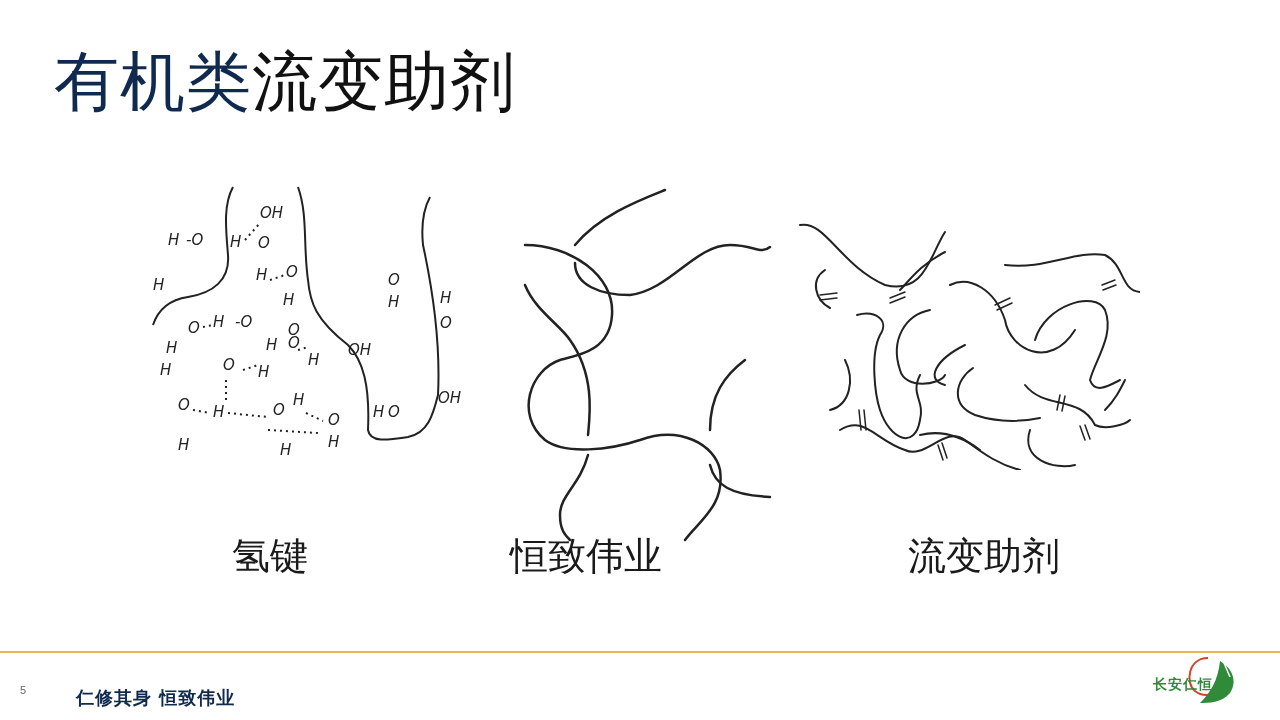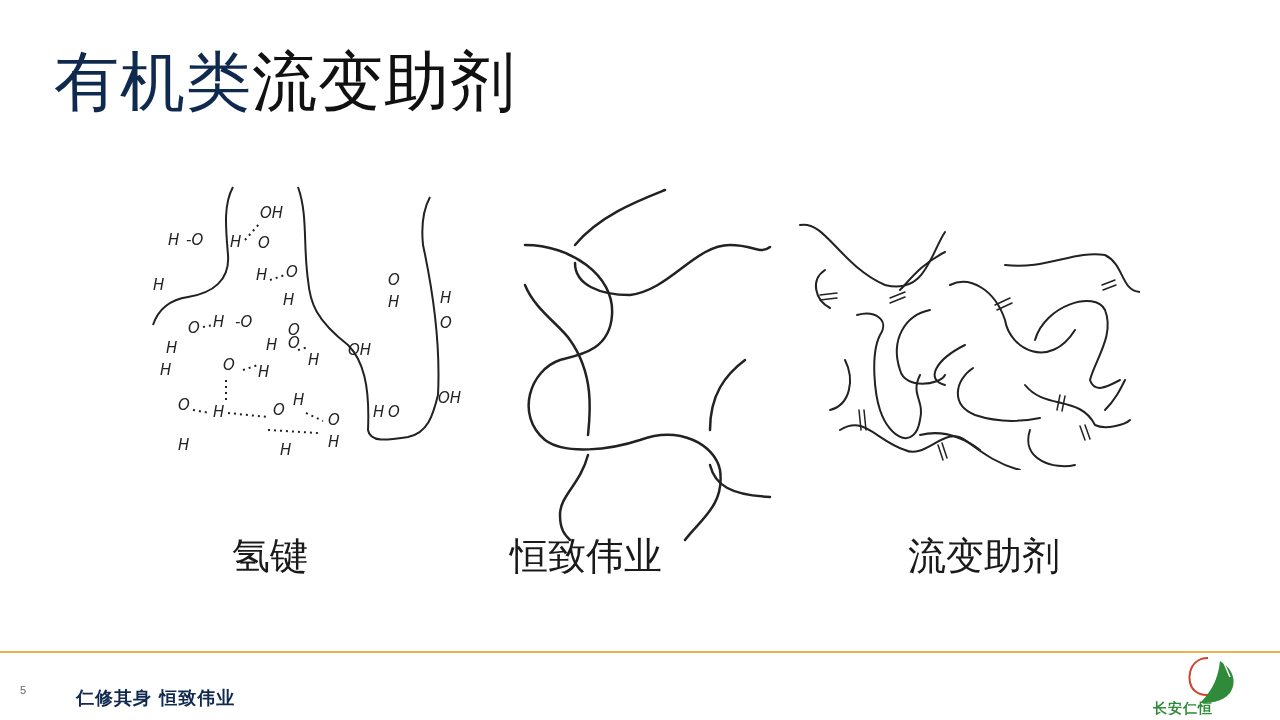--- a/index.html
+++ b/index.html
@@ -7,21 +7,21 @@
     .title { position: absolute; left: 54px; top: 46px; font-size: 65px; line-height: 72px; letter-spacing: 1px; white-space: nowrap; }
     .title .part1 { color: #0f2a4e; }
     .title .part2 { color: #111111; }
     .figure { position: absolute; }
     .figure svg { width: 100%; height: 100%; display: block; }
     .caption { position: absolute; top: 530px; font-size: 38px; line-height: 52px; color: #1a1a1a; white-space: nowrap; }
     .footer-line { position: absolute; left: 0; top: 651px; width: 1280px; height: 2px; background: #e9b44c; }
     .page-num { position: absolute; left: 20px; top: 684px; font-size: 11px; color: #666; font-family: "Liberation Sans", sans-serif; }
     .slogan { position: absolute; left: 76px; top: 686px; font-size: 18px; color: #0f2a4e; font-family: "DejaVu Serif", serif; font-weight: bold; letter-spacing: 1px; white-space: nowrap; }
     .logo { position: absolute; left: 1160px; top: 653px; width: 100px; height: 66px; }
-    .logo-text { position: absolute; left: 1153px; top: 700px; width: 80px; font-size: 14px; color: #2f8a3a; font-weight: bold; letter-spacing: 1px; white-space: nowrap; }
+    .logo-text { position: absolute; left: 1153px; top: 676px; width: 80px; font-size: 14px; color: #2f8a3a; font-weight: bold; letter-spacing: 1px; white-space: nowrap; }
   </style>
 </head>
 <body>
 
 <div class="title">
   <span class="part1">有机类</span><span class="part2">流变助剂</span>
 </div>
 
 <div class="figure" style="left:148px; top:185px; width:330px; height:280px;">
   <svg viewBox="0 0 330 280" fill="none" stroke="#222" stroke-width="2" font-family="DejaVu Sans, sans-serif" font-style="italic" font-size="15">

